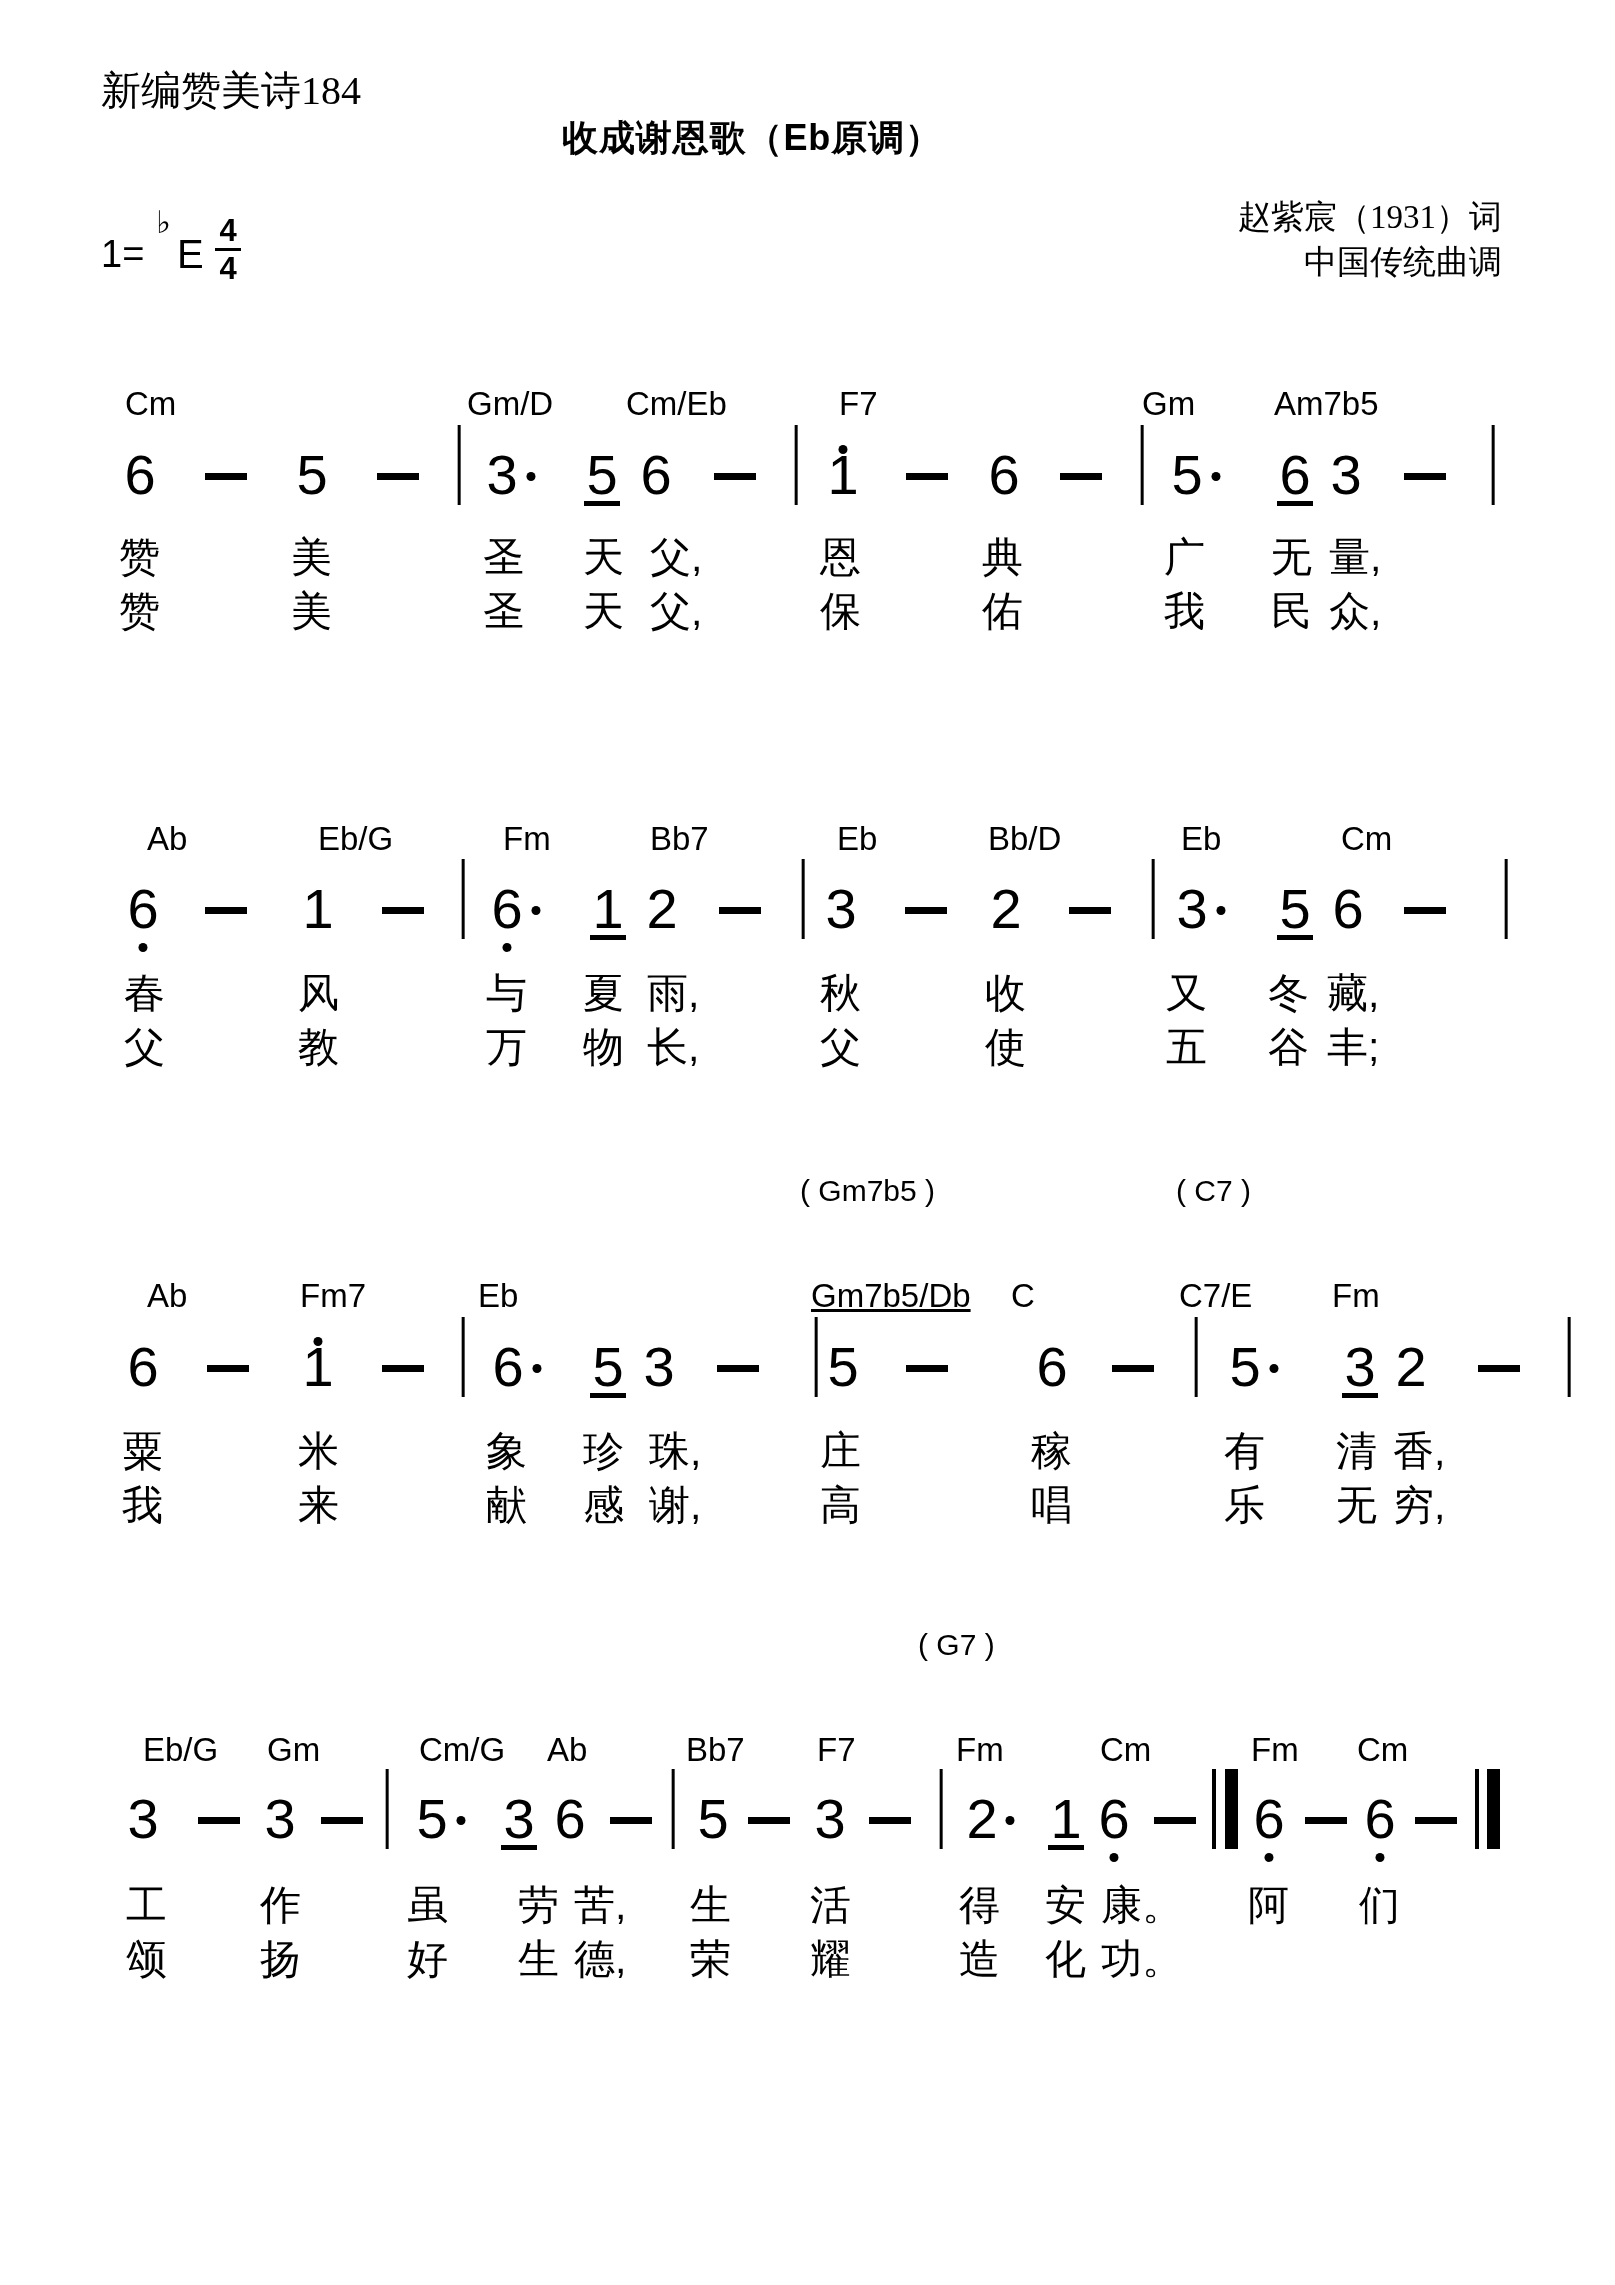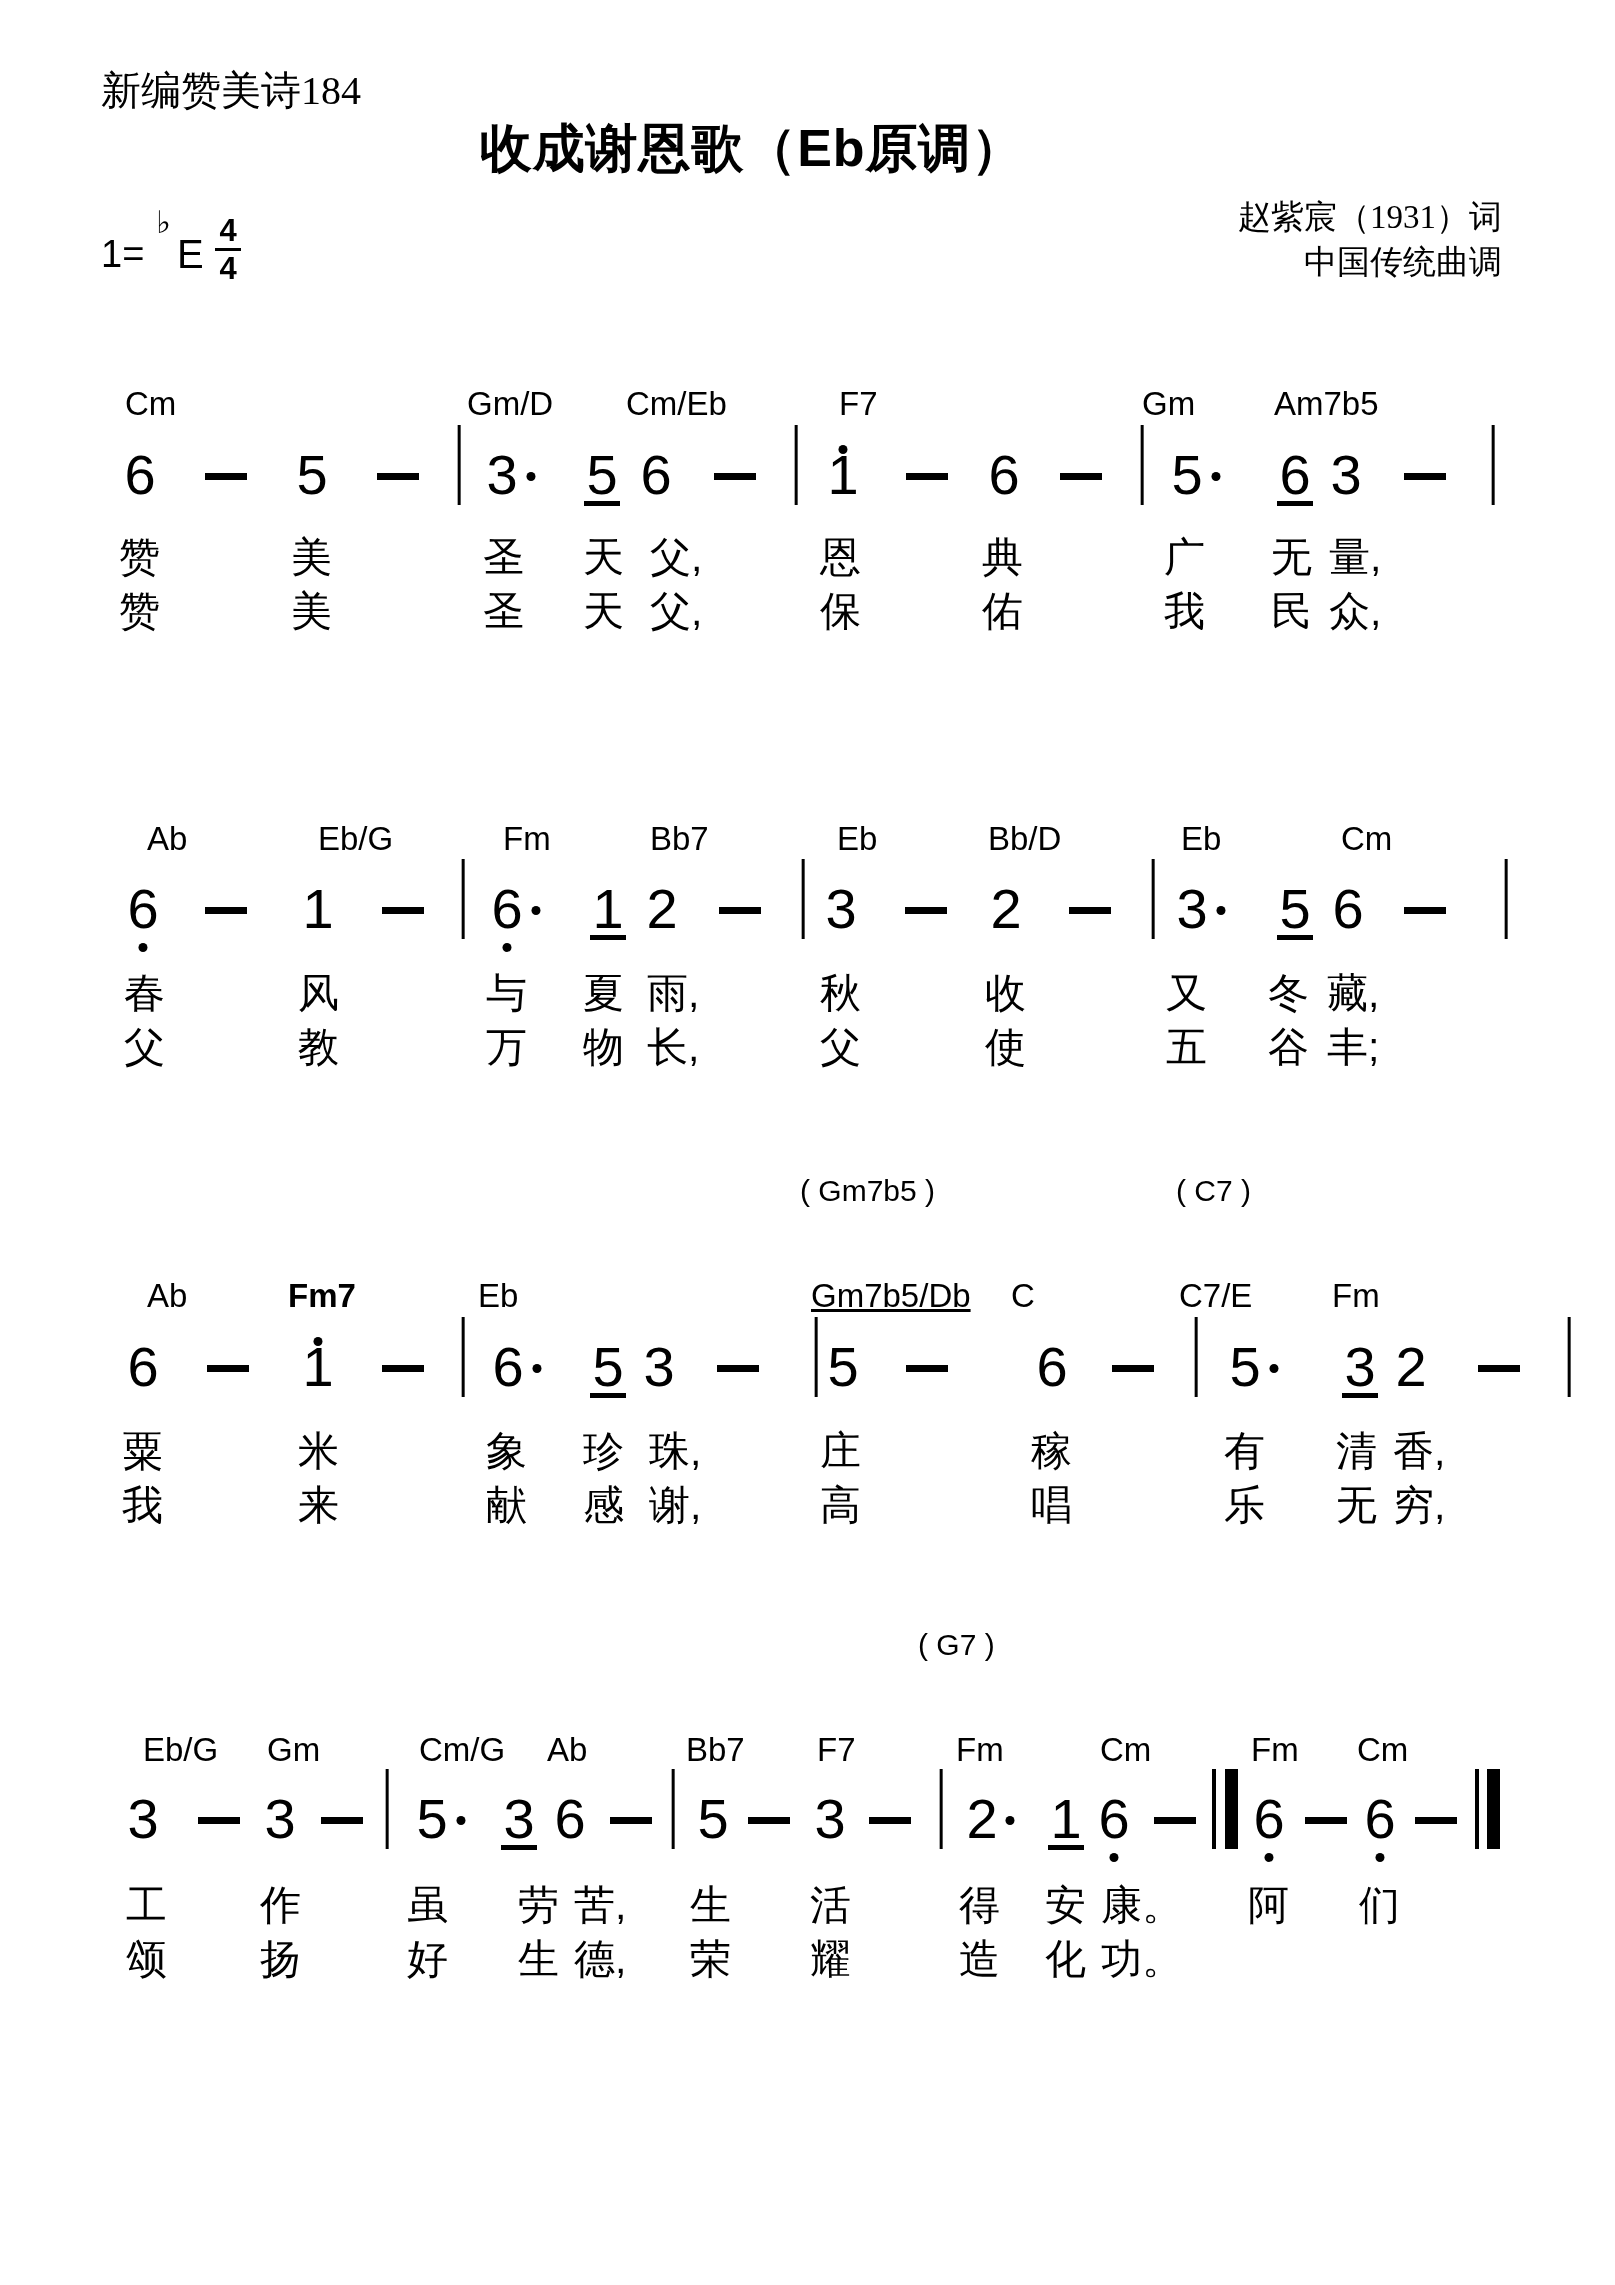--- a/index.html
+++ b/index.html
@@ -1,20 +1,20 @@
 <!DOCTYPE html>
 <html style="font-size:14.5px"><head>
 <meta charset="utf-8">
 <style>
   html,body{margin:0;padding:0;background:#ffffff;}
   .page{position:relative;width:1616px;height:2285px;background:#ffffff;color:#000;overflow:hidden;}
 
   .collection{position:absolute;left:101px;top:63px;font:40px "Liberation Serif",serif;white-space:nowrap;}
   .title{position:absolute;left:0;right:112px;top:114px;margin:0;text-align:center;
-         font-family:"Liberation Sans",sans-serif;font-weight:bold;font-size:52px;letter-spacing:0.9px;white-space:nowrap;}
+         font-family:"Liberation Sans",sans-serif;font-weight:bold;font-size:36px;letter-spacing:0.9px;white-space:nowrap;}
   .credits{position:absolute;right:114px;top:195px;text-align:right;
            font:33px "Liberation Serif",serif;line-height:1.35;white-space:nowrap;}
 
   .keysig{position:absolute;left:0;top:0;}
   .ks-prefix{position:absolute;left:101px;top:233px;font:38px "Liberation Sans",sans-serif;}
   .ks-flat{position:absolute;left:156px;top:204px;font:31px "DejaVu Sans",sans-serif;}
   .ks-letter{position:absolute;left:177px;top:232px;font:40px "Liberation Sans",sans-serif;}
   .ks-time{position:absolute;left:215px;top:215px;text-align:center;
            font-family:"Liberation Sans",sans-serif;font-weight:bold;font-size:31px;line-height:1.0;}
   .ks-num{display:block;border-bottom:3.6px solid #000;padding:0 4.5px 1.8px 4.5px;}
@@ -152,21 +152,21 @@
       <span class="lyric" style="left: 298px; top: 1020px;">教</span>
       <span class="lyric" style="left: 486px; top: 1020px;">万</span>
       <span class="lyric" style="left: 583px; top: 1020px;">物</span>
       <span class="lyric" style="left: 647px; top: 1020px;">长,</span>
       <span class="lyric" style="left: 820px; top: 1020px;">父</span>
       <span class="lyric" style="left: 985px; top: 1020px;">使</span>
       <span class="lyric" style="left: 1166px; top: 1020px;">五</span>
       <span class="lyric" style="left: 1268px; top: 1020px;">谷</span>
       <span class="lyric" style="left: 1327px; top: 1020px;">丰;</span>
       <span class="chord" style="left: 147px; top: 1277px;">Ab</span>
-      <span class="chord" style="left: 288px; top: 1277px; font-weight: bold;">Fm7</span>
+      <span class="chord" style="left: 300px; top: 1277px;">Fm7</span>
       <span class="chord" style="left: 478px; top: 1277px;">Eb</span>
       <span class="chord" style="left: 811px; top: 1277px; text-decoration: underline;">Gm7b5/Db</span>
       <span class="chord" style="left: 1011px; top: 1277px;">C</span>
       <span class="chord" style="left: 1179px; top: 1277px;">C7/E</span>
       <span class="chord" style="left: 1332px; top: 1277px;">Fm</span>
       <span class="note" style="left: 143px; top: 1339px;">6</span>
       <span class="dash" style="left: 228px; top: 1365px;"></span>
       <span class="note" style="left: 318px; top: 1339px;">1</span>
       <span class="odot" style="left: 318px; top: 1337px;"></span>
       <span class="dash" style="left: 403px; top: 1365px;"></span>

